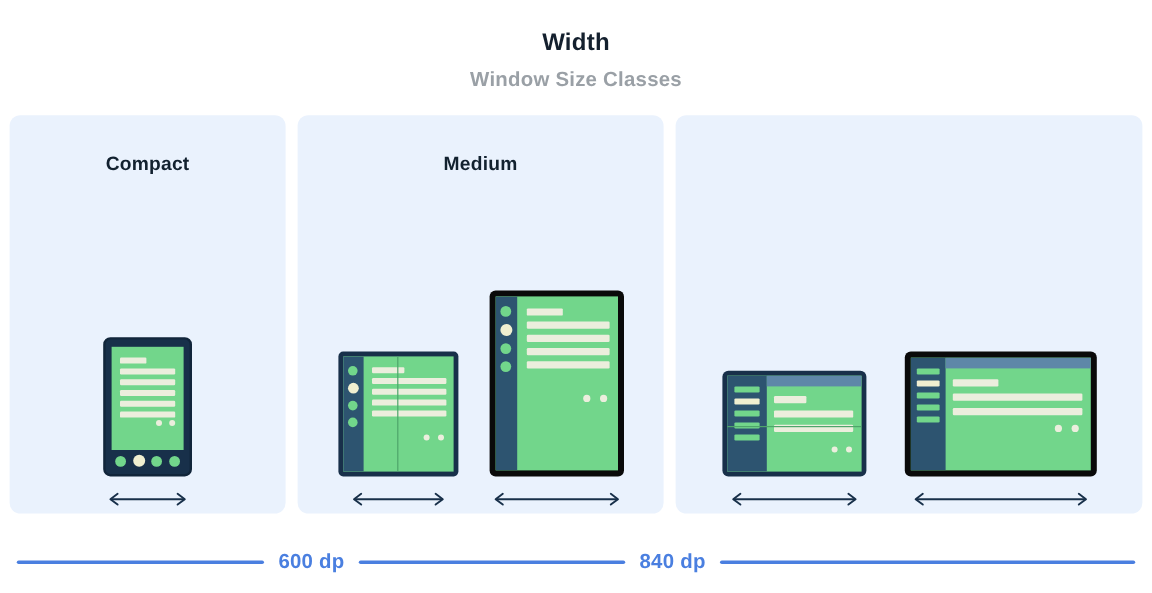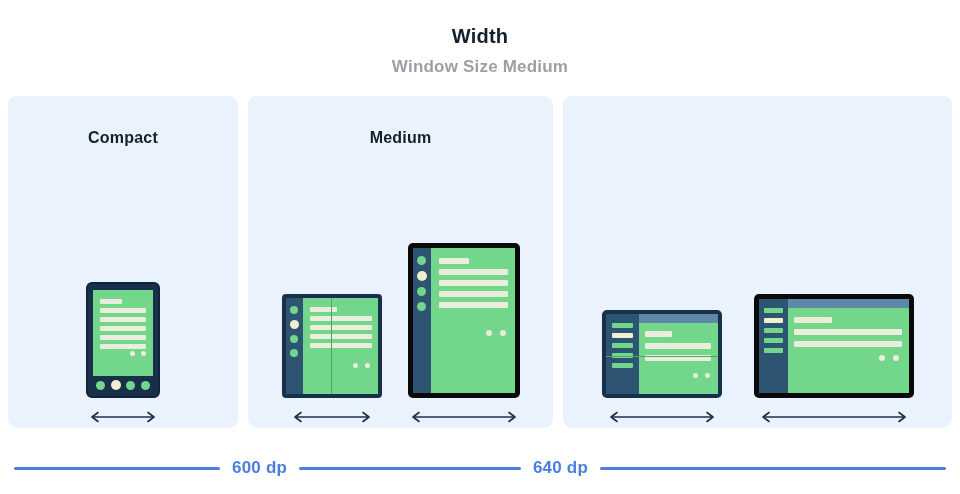--- a/index.html
+++ b/index.html
@@ -90,21 +90,21 @@
   .slabel{ font-size:17px; font-weight:700; color:#4a7fe0; letter-spacing:.2px;
            padding:0 12px; white-space:nowrap; }
 </style>
 </head>
 <body>
 
 <div class="page">
 
   <div class="header">
     <div class="title">Width</div>
-    <div class="subtitle">Window Size Medium</div>
+    <div class="subtitle">Window Size Classes</div>
   </div>
 
   <div class="panels">
 
     <div class="panel panel-compact">
       <div class="panel-label">Compact</div>
       <div class="stage">
         <div class="devgroup">
           <div class="devcol">
 
@@ -290,17 +290,17 @@
         </div>
       </div>
     </div>
 
   </div>
 
   <div class="scale">
     <div class="srule" style="width:206px;margin-left:14px;"></div>
     <div class="slabel">600 dp</div>
     <div class="srule" style="flex:1;"></div>
-    <div class="slabel">640 dp</div>
+    <div class="slabel">840 dp</div>
     <div class="srule" style="width:346px;margin-right:14px;"></div>
   </div>
 
 </div>
 
 </body></html>

